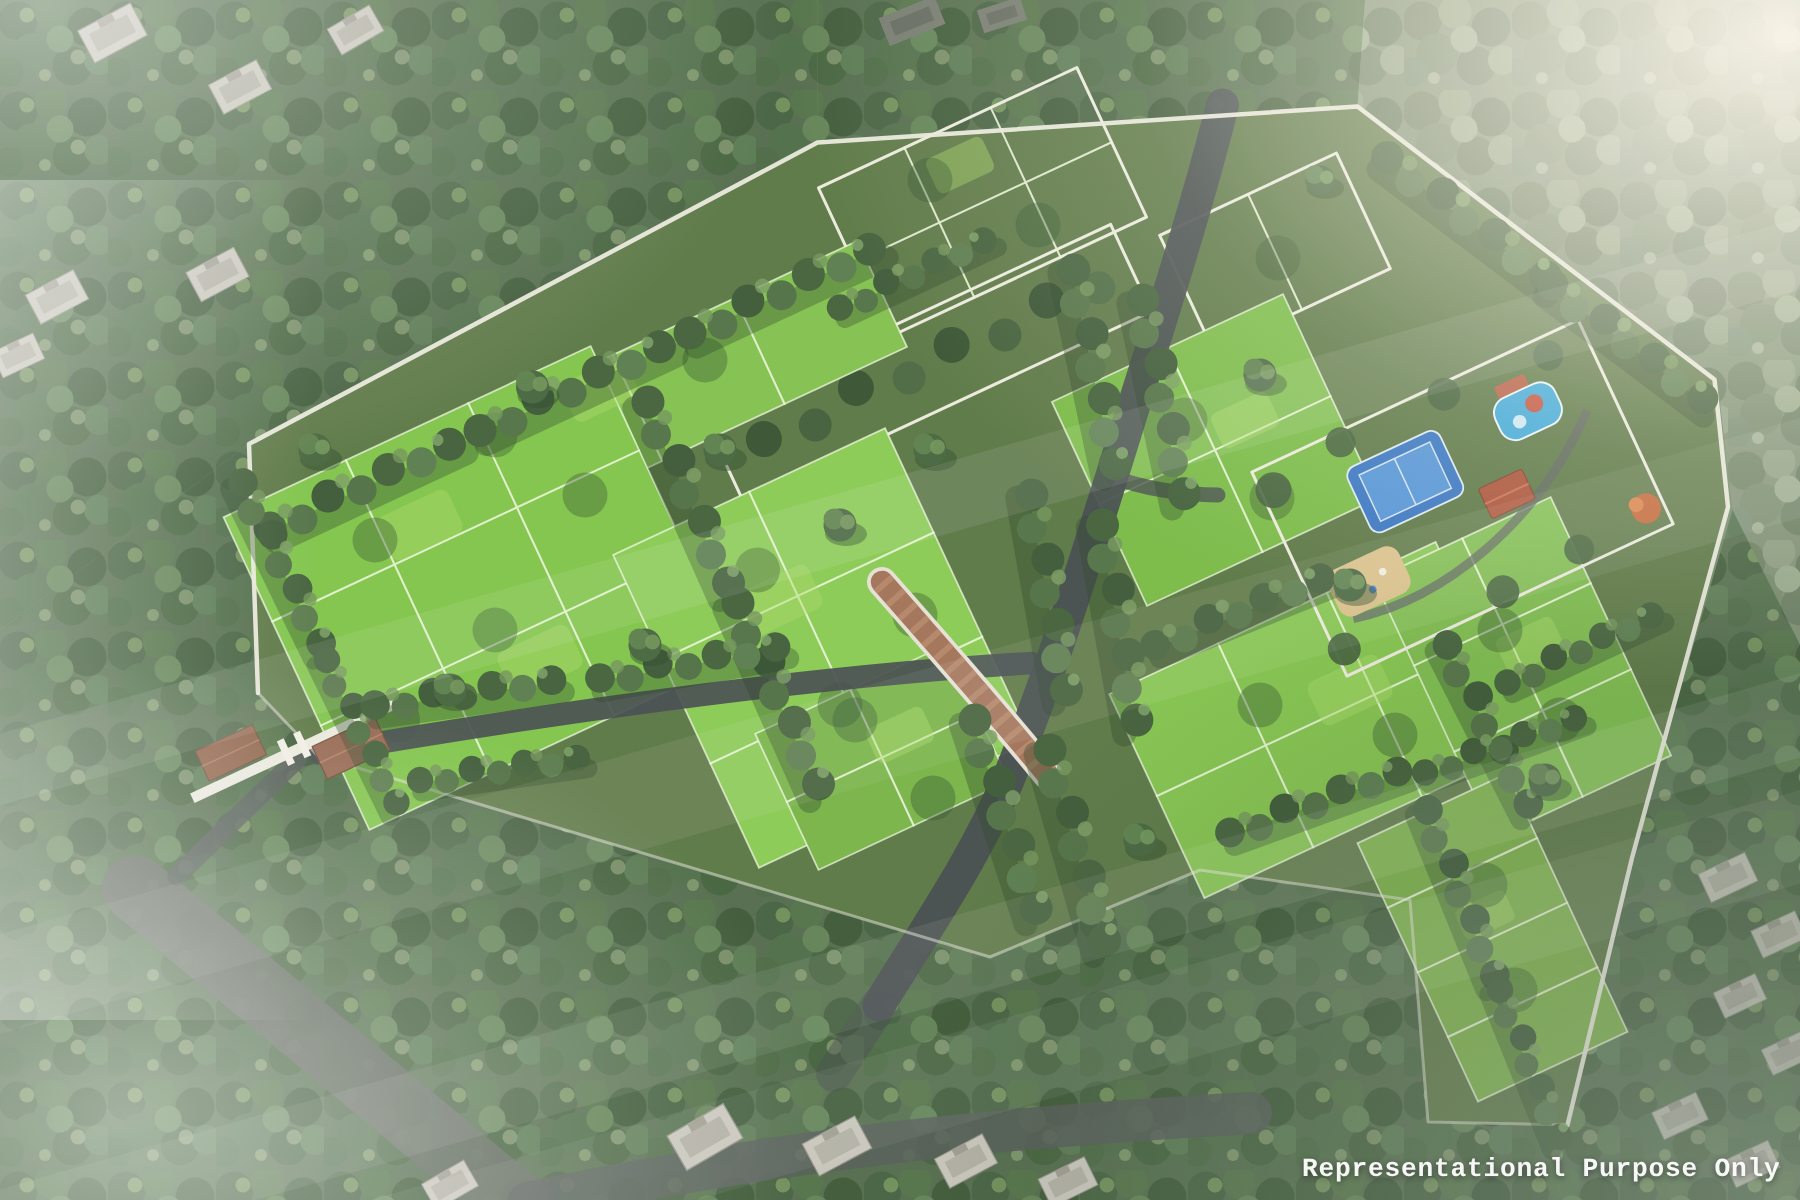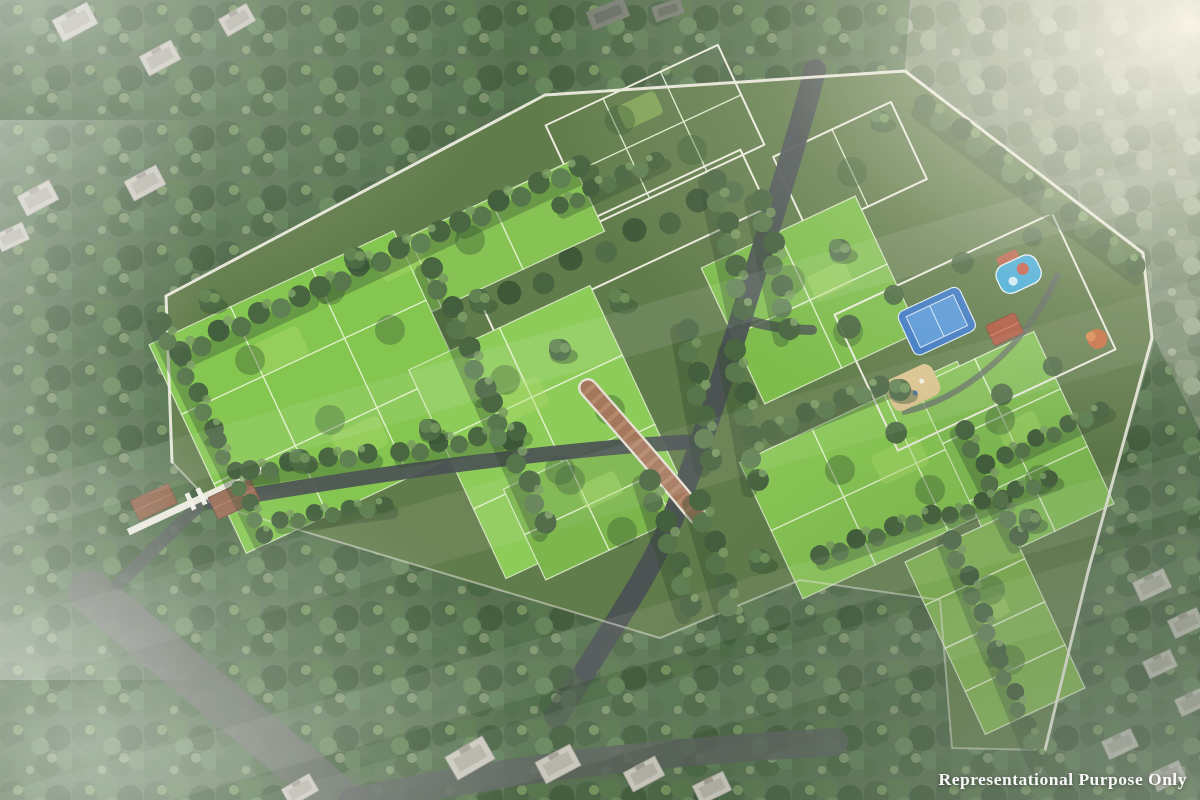--- a/index.html
+++ b/index.html
@@ -1,17 +1,17 @@
 <!DOCTYPE html>
 <html style="--plot-green: #7cc243; --plot-green-light: #9ad455; --ground-green: #55713d; --canopy-dark: #3c5a33; --canopy-mid: #4c6c3e; --road-gray: #3d4346; --wall-white: #eceadd; --line-white: #eef7dc; --paver-brown: #a06d52; --pool-blue: #37a6d8; --court-blue: #2f6fc0; --sand-tan: #d9bc82; --roof-red: #a8492f; --gate-roof-brown: #8a5a3f; --building-gray: #c6c3b8; --haze-white: #fff8ec; --accent-orange: #c05a28;"><head>
 <meta charset="utf-8">
 <style>
   html,body{margin:0;padding:0;background:#1c241c;}
   .stage{position:relative;width:1200px;height:800px;overflow:hidden;
-         font-family:Liberation Serif, serif;background:#66805c;}
+         font-family:Liberation Mono, monospace;background:#66805c;}
   .stage svg{position:absolute;left:0;top:0;display:block;}
   .watermark{position:absolute;right:13px;bottom:10px;font-size:17.5px;font-weight:700;
              letter-spacing:.5px;color:rgba(255,255,255,.95);
              text-shadow:0 1px 4px rgba(0,0,0,.45);}
   .f-plot{fill:var(--plot-green,#7cc243);}
   .gridline{stroke:var(--line-white,#eef7dc);stroke-width:1.4;fill:none;opacity:.88;stroke-linecap:round;}
   .wallstroke{stroke:var(--wall-white,#eceadd);fill:none;stroke-linejoin:round;stroke-linecap:round;}
   .thinwall{stroke:rgba(240,248,225,.75);stroke-width:1.2;}
   .road{stroke:var(--road-gray,#3d4346);fill:none;stroke-linecap:round;}
 </style>

